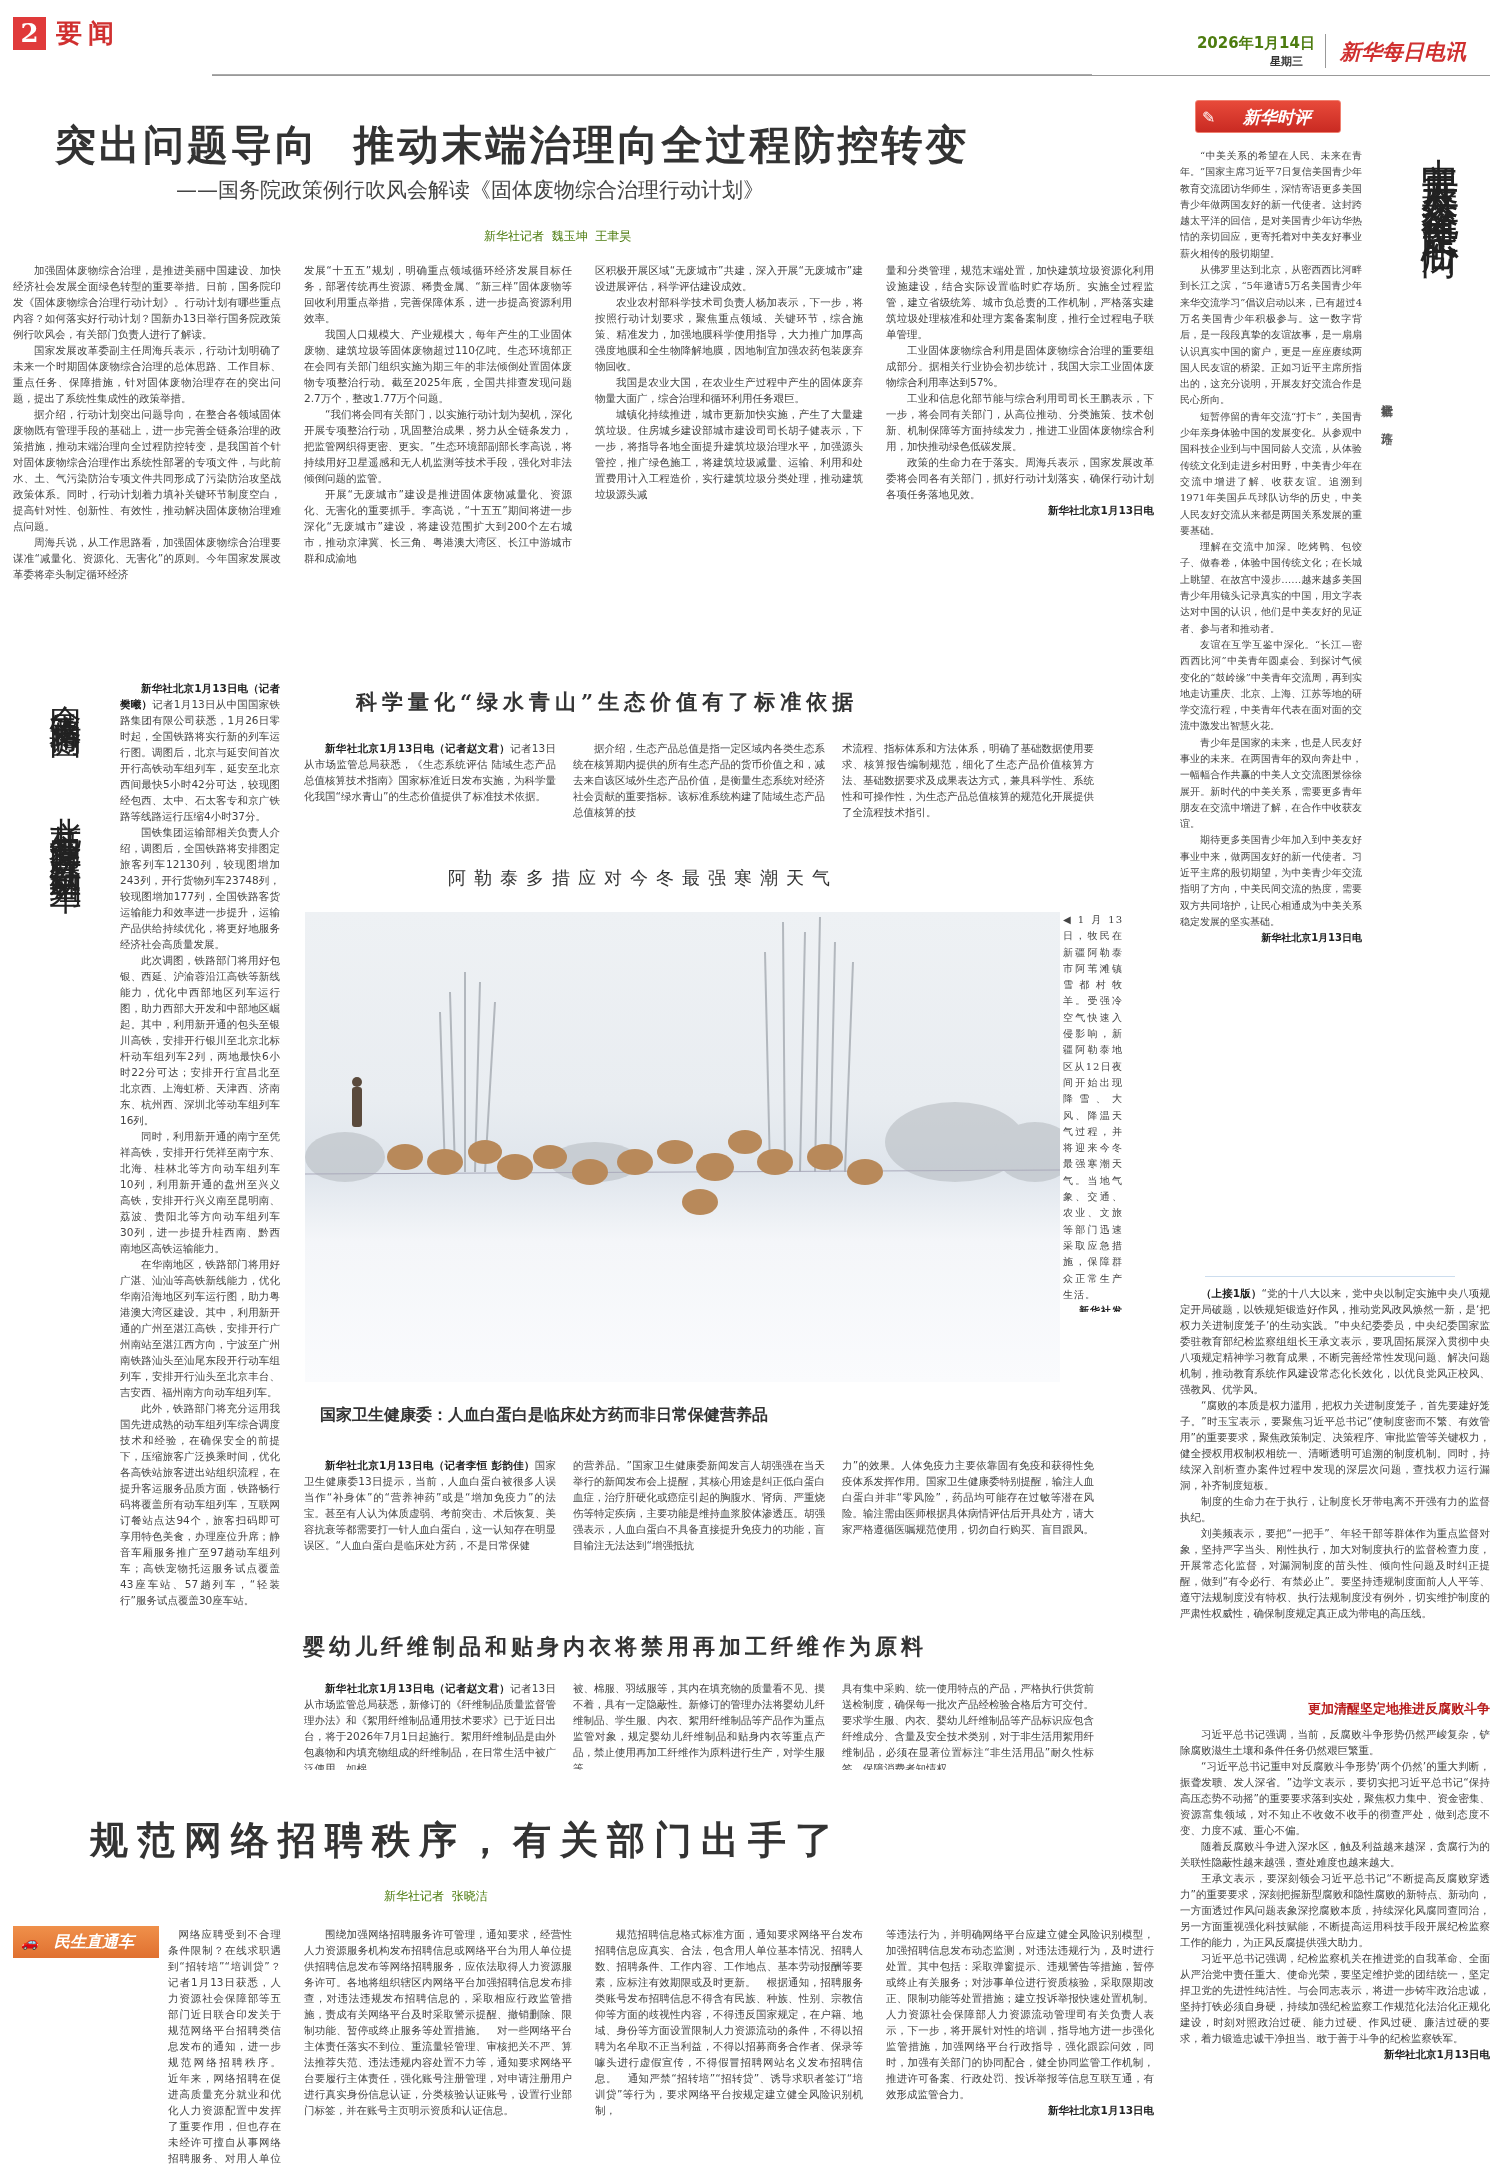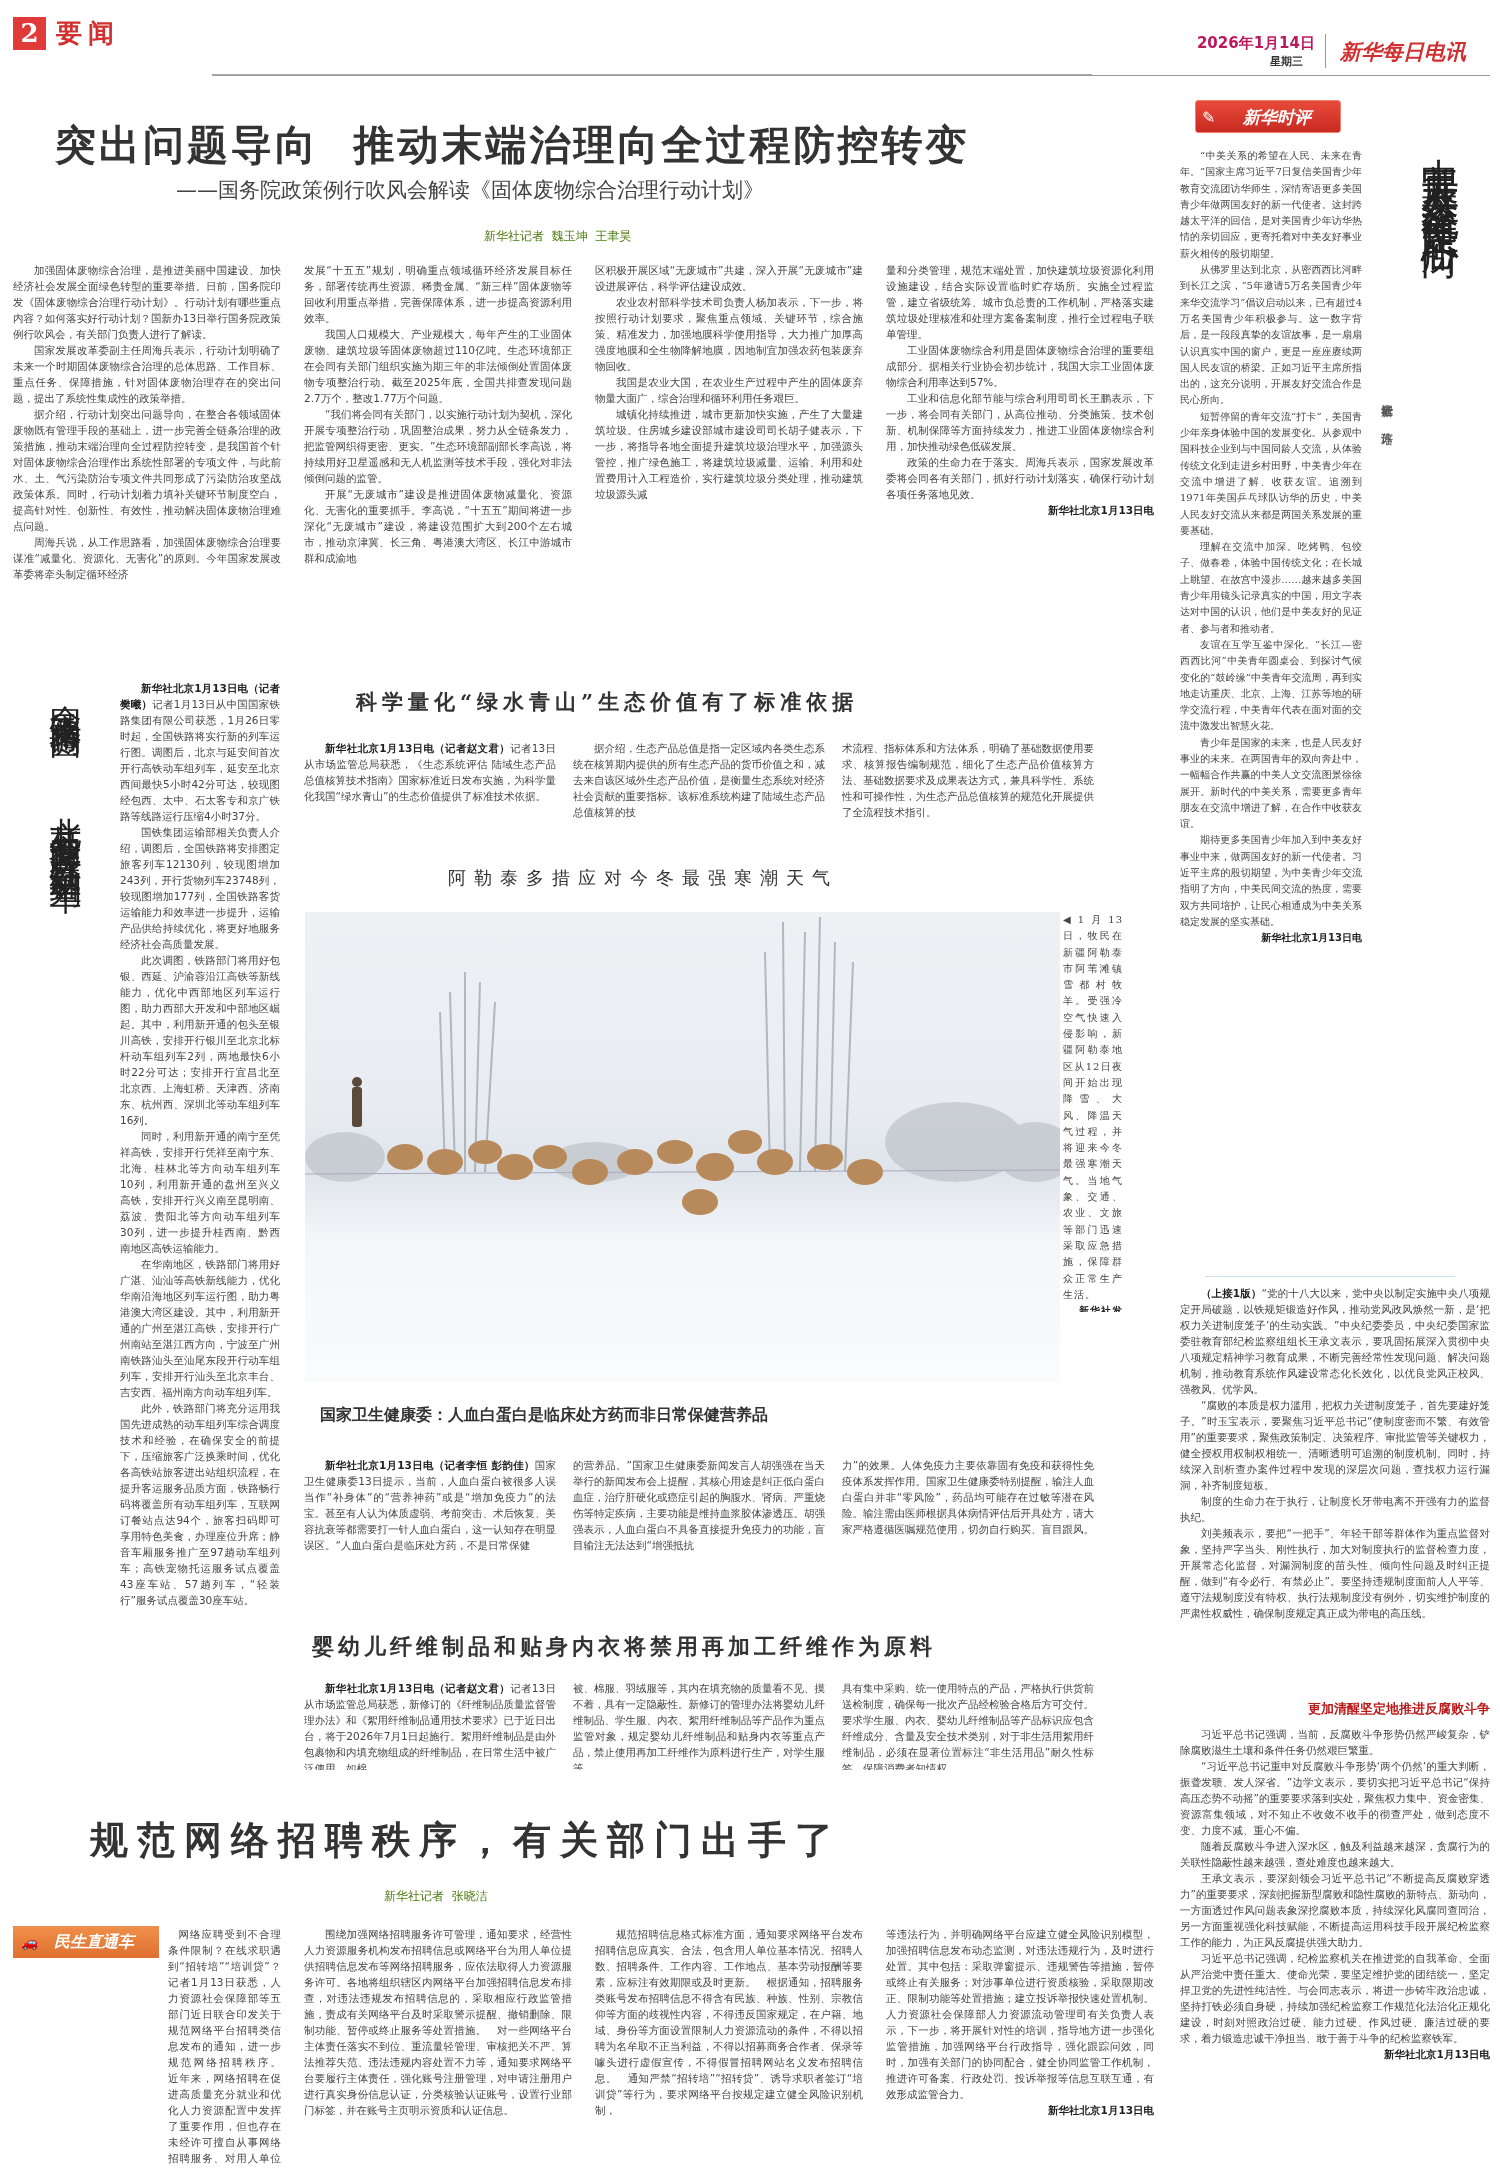--- a/index.html
+++ b/index.html
@@ -16,21 +16,21 @@
 .thin-head{font-family:"DejaVu Sans","Liberation Sans",sans-serif;color:#333;white-space:nowrap}
 .byline{font-size:12px;color:#4d7c0f;font-family:"DejaVu Serif",serif;white-space:nowrap}
 </style>
 </head>
 <body>
 
 <div class="abs" style="left:13px;top:17px;width:33px;height:33px;background:#e03a3a;color:#fff;font:bold 26px/33px 'DejaVu Serif',serif;text-align:center">2</div>
 <div class="abs head" style="left:56px;top:16px;font-size:26px;color:#d03030;letter-spacing:6px">要闻</div>
 <div class="rule" style="left:212px;top:75px;width:1278px;background:#999"></div>
 <div class="rule" style="left:212px;top:74px;width:880px;background:#aaa"></div>
-<div class="abs" style="left:1195px;top:34px;font:bold 15px 'DejaVu Sans',sans-serif;color:#be185d;text-align:right;width:120px">2026年1月14日</div>
+<div class="abs" style="left:1195px;top:34px;font:bold 15px 'DejaVu Sans',sans-serif;color:#4d7c0f;text-align:right;width:120px">2026年1月14日</div>
 <div class="abs" style="left:1270px;top:54px;font:bold 11px 'DejaVu Sans',sans-serif;color:#333;text-align:left;width:45px">星期三</div>
 <div class="abs" style="left:1325px;top:34px;width:1px;height:34px;background:#999"></div>
 <div class="abs head" style="left:1340px;top:38px;font-size:21px;color:#d03030;font-style:italic">新华每日电讯</div>
 
 <div class="abs head" style="left:55px;top:118px;font-size:41px;letter-spacing:3px;white-space:pre">突出问题导向  推动末端治理向全过程防控转变</div>
 <div class="abs thin-head" style="left:176px;top:176px;font-size:21px;color:#444">——国务院政策例行吹风会解读《固体废物综合治理行动计划》</div>
 <div class="abs byline" style="left:484px;top:228px;white-space:pre">新华社记者  魏玉坤  王聿昊</div>
 
 <div class="abs txt" style="left:13px;top:262px;width:268px;height:355px">
   <p>加强固体废物综合治理，是推进美丽中国建设、加快经济社会发展全面绿色转型的重要举措。日前，国务院印发《固体废物综合治理行动计划》。行动计划有哪些重点内容？如何落实好行动计划？国新办13日举行国务院政策例行吹风会，有关部门负责人进行了解读。</p>
@@ -160,21 +160,21 @@
 <div class="abs txt" style="left:304px;top:1457px;width:252px;height:105px">
     <p><b class="bold">新华社北京1月13日电（记者李恒  彭韵佳）</b><span>国家卫生健康委13日提示，当前，人血白蛋白被很多人误当作“补身体”的“营养神药”或是“增加免疫力”的法宝。甚至有人认为体质虚弱、考前突击、术后恢复、美容抗衰等都需要打一针人血白蛋白，这一认知存在明显误区。“人血白蛋白是临床处方药，不是日常保健</span></p>
   </div>
 <div class="abs txt" style="left:573px;top:1457px;width:252px;height:105px">
     <p class="noind">的营养品。”国家卫生健康委新闻发言人胡强强在当天举行的新闻发布会上提醒，其核心用途是纠正低白蛋白血症，治疗肝硬化或癌症引起的胸腹水、肾病、严重烧伤等特定疾病，主要功能是维持血浆胶体渗透压。胡强强表示，人血白蛋白不具备直接提升免疫力的功能，盲目输注无法达到“增强抵抗</p>
   </div>
 <div class="abs txt" style="left:842px;top:1457px;width:252px;height:105px">
     <p class="noind">力”的效果。人体免疫力主要依靠固有免疫和获得性免疫体系发挥作用。国家卫生健康委特别提醒，输注人血白蛋白并非“零风险”，药品均可能存在过敏等潜在风险。输注需由医师根据具体病情评估后开具处方，请大家严格遵循医嘱规范使用，切勿自行购买、盲目跟风。</p>
   </div>
 
-<div class="abs thin-head" style="left:312px;top:1632px;font-size:22px;letter-spacing:4px;font-family:'DejaVu Serif',serif;font-weight:bold">婴幼儿纤维制品和贴身内衣将禁用再加工纤维作为原料</div>
+<div class="abs thin-head" style="left:303px;top:1632px;font-size:22px;letter-spacing:4px;font-family:'DejaVu Serif',serif;font-weight:bold">婴幼儿纤维制品和贴身内衣将禁用再加工纤维作为原料</div>
 <div class="abs txt" style="left:304px;top:1680px;width:252px;height:90px">
     <p><b class="bold">新华社北京1月13日电（记者赵文君）</b><span>记者13日从市场监管总局获悉，新修订的《纤维制品质量监督管理办法》和《絮用纤维制品通用技术要求》已于近日出台，将于2026年7月1日起施行。絮用纤维制品是由外包裹物和内填充物组成的纤维制品，在日常生活中被广泛使用，如棉</span></p>
   </div>
 <div class="abs txt" style="left:573px;top:1680px;width:252px;height:90px">
     <p class="noind">被、棉服、羽绒服等，其内在填充物的质量看不见、摸不着，具有一定隐蔽性。新修订的管理办法将婴幼儿纤维制品、学生服、内衣、絮用纤维制品等产品作为重点监管对象，规定婴幼儿纤维制品和贴身内衣等重点产品，禁止使用再加工纤维作为原料进行生产，对学生服等</p>
   </div>
 <div class="abs txt" style="left:842px;top:1680px;width:252px;height:90px">
     <p class="noind">具有集中采购、统一使用特点的产品，严格执行供货前送检制度，确保每一批次产品经检验合格后方可交付。要求学生服、内衣、婴幼儿纤维制品等产品标识应包含纤维成分、含量及安全技术类别，对于非生活用絮用纤维制品，必须在显著位置标注“非生活用品”耐久性标签，保障消费者知情权。</p>
   </div>
 

